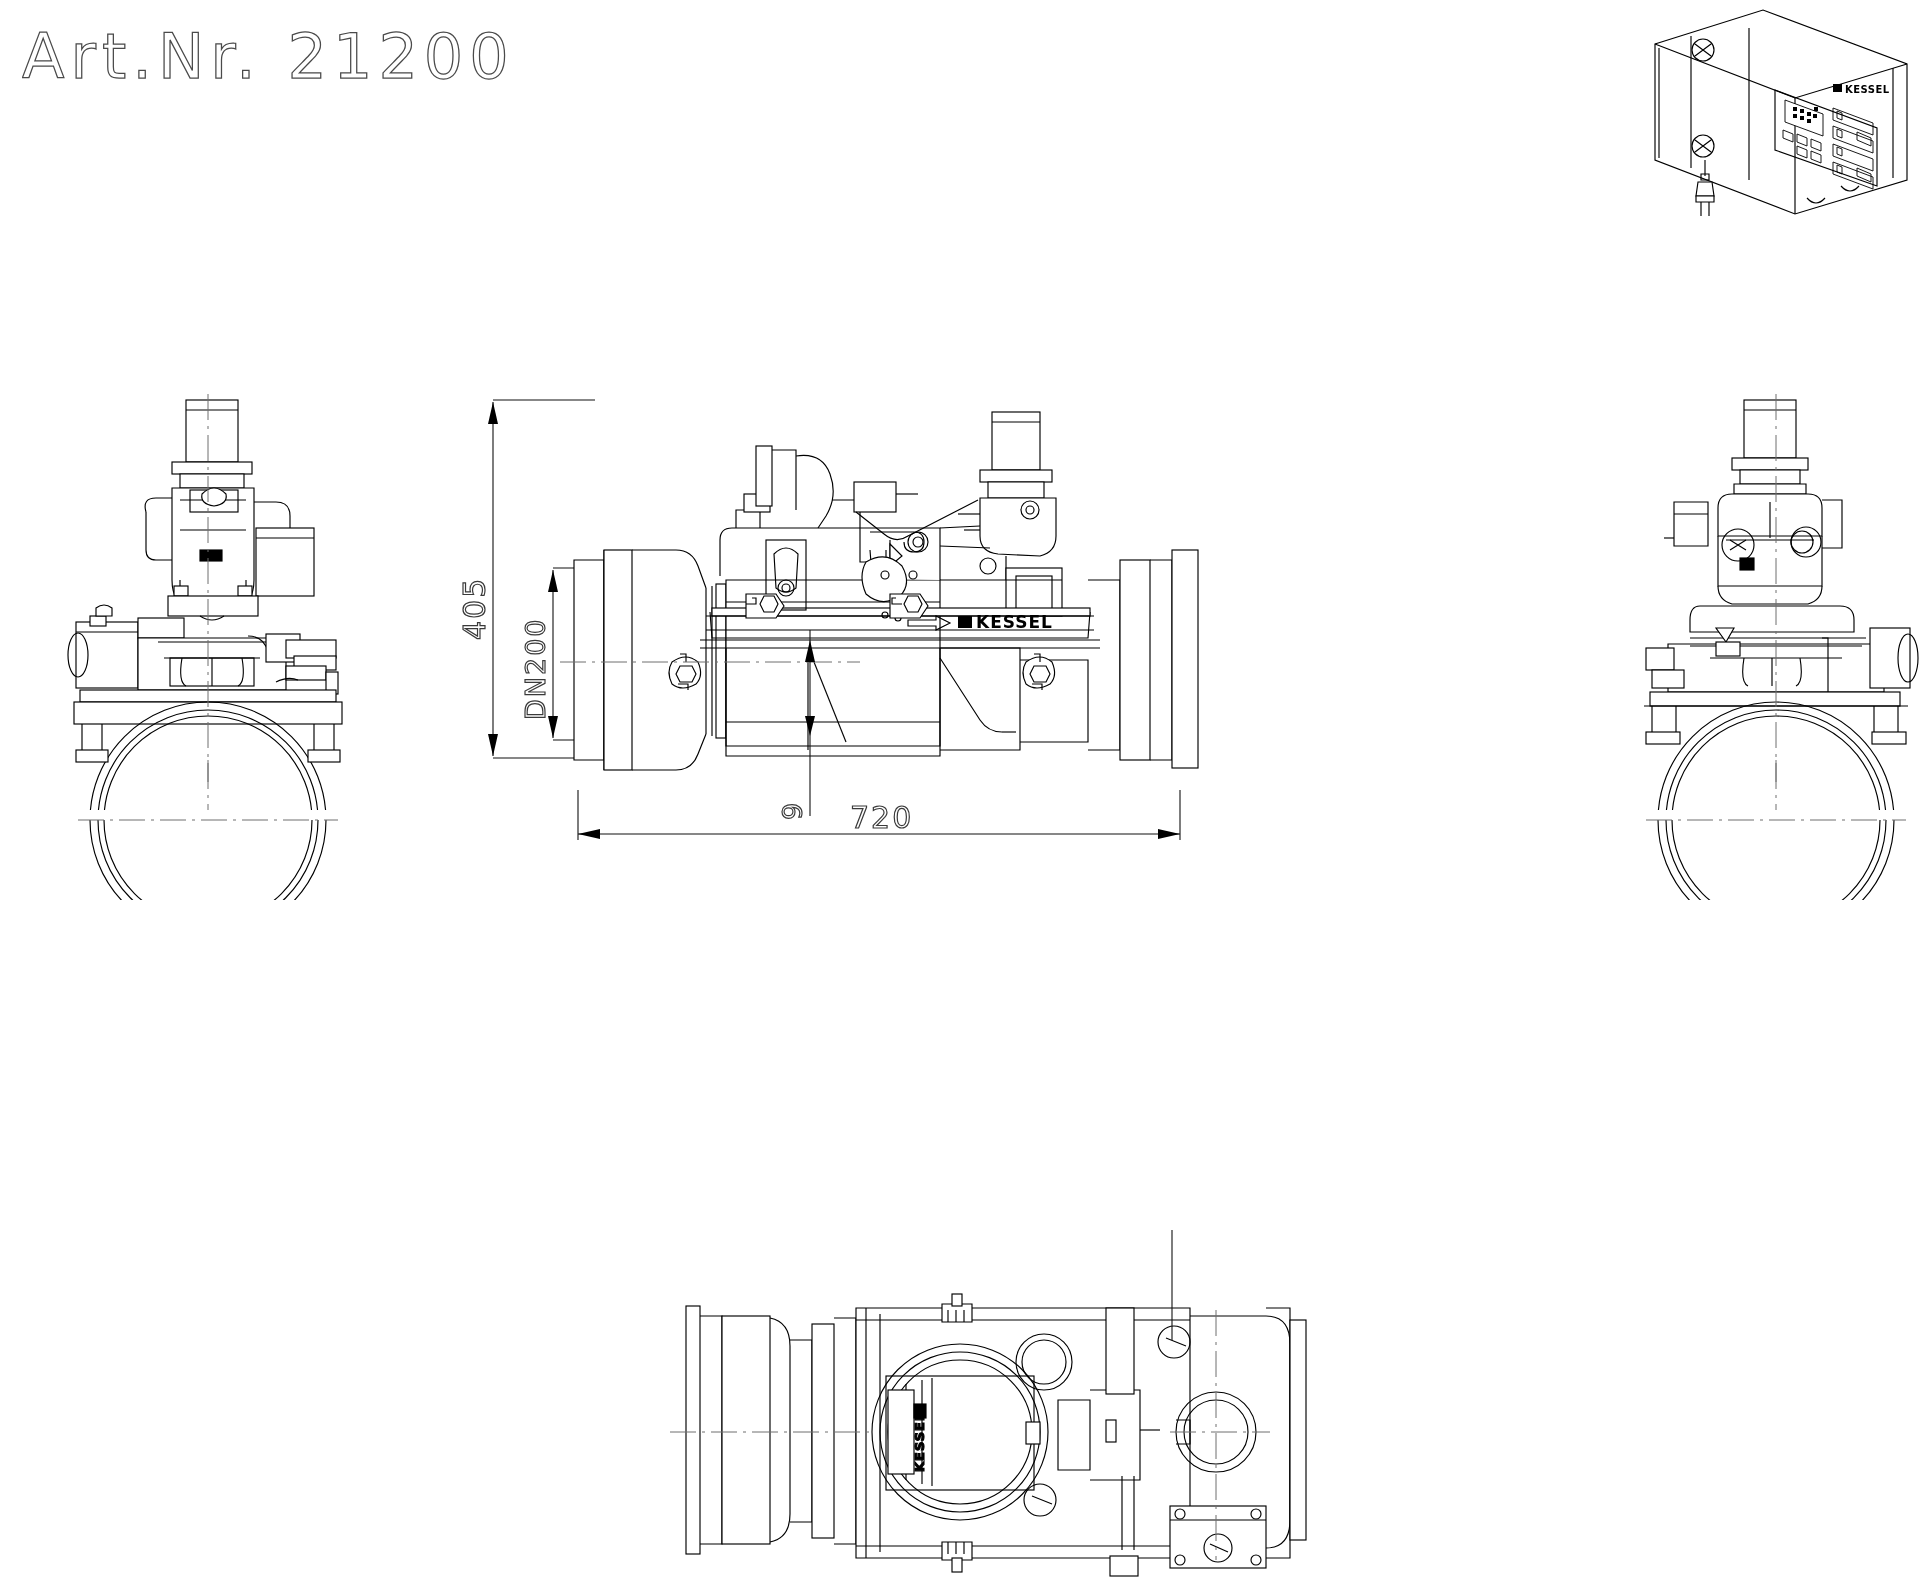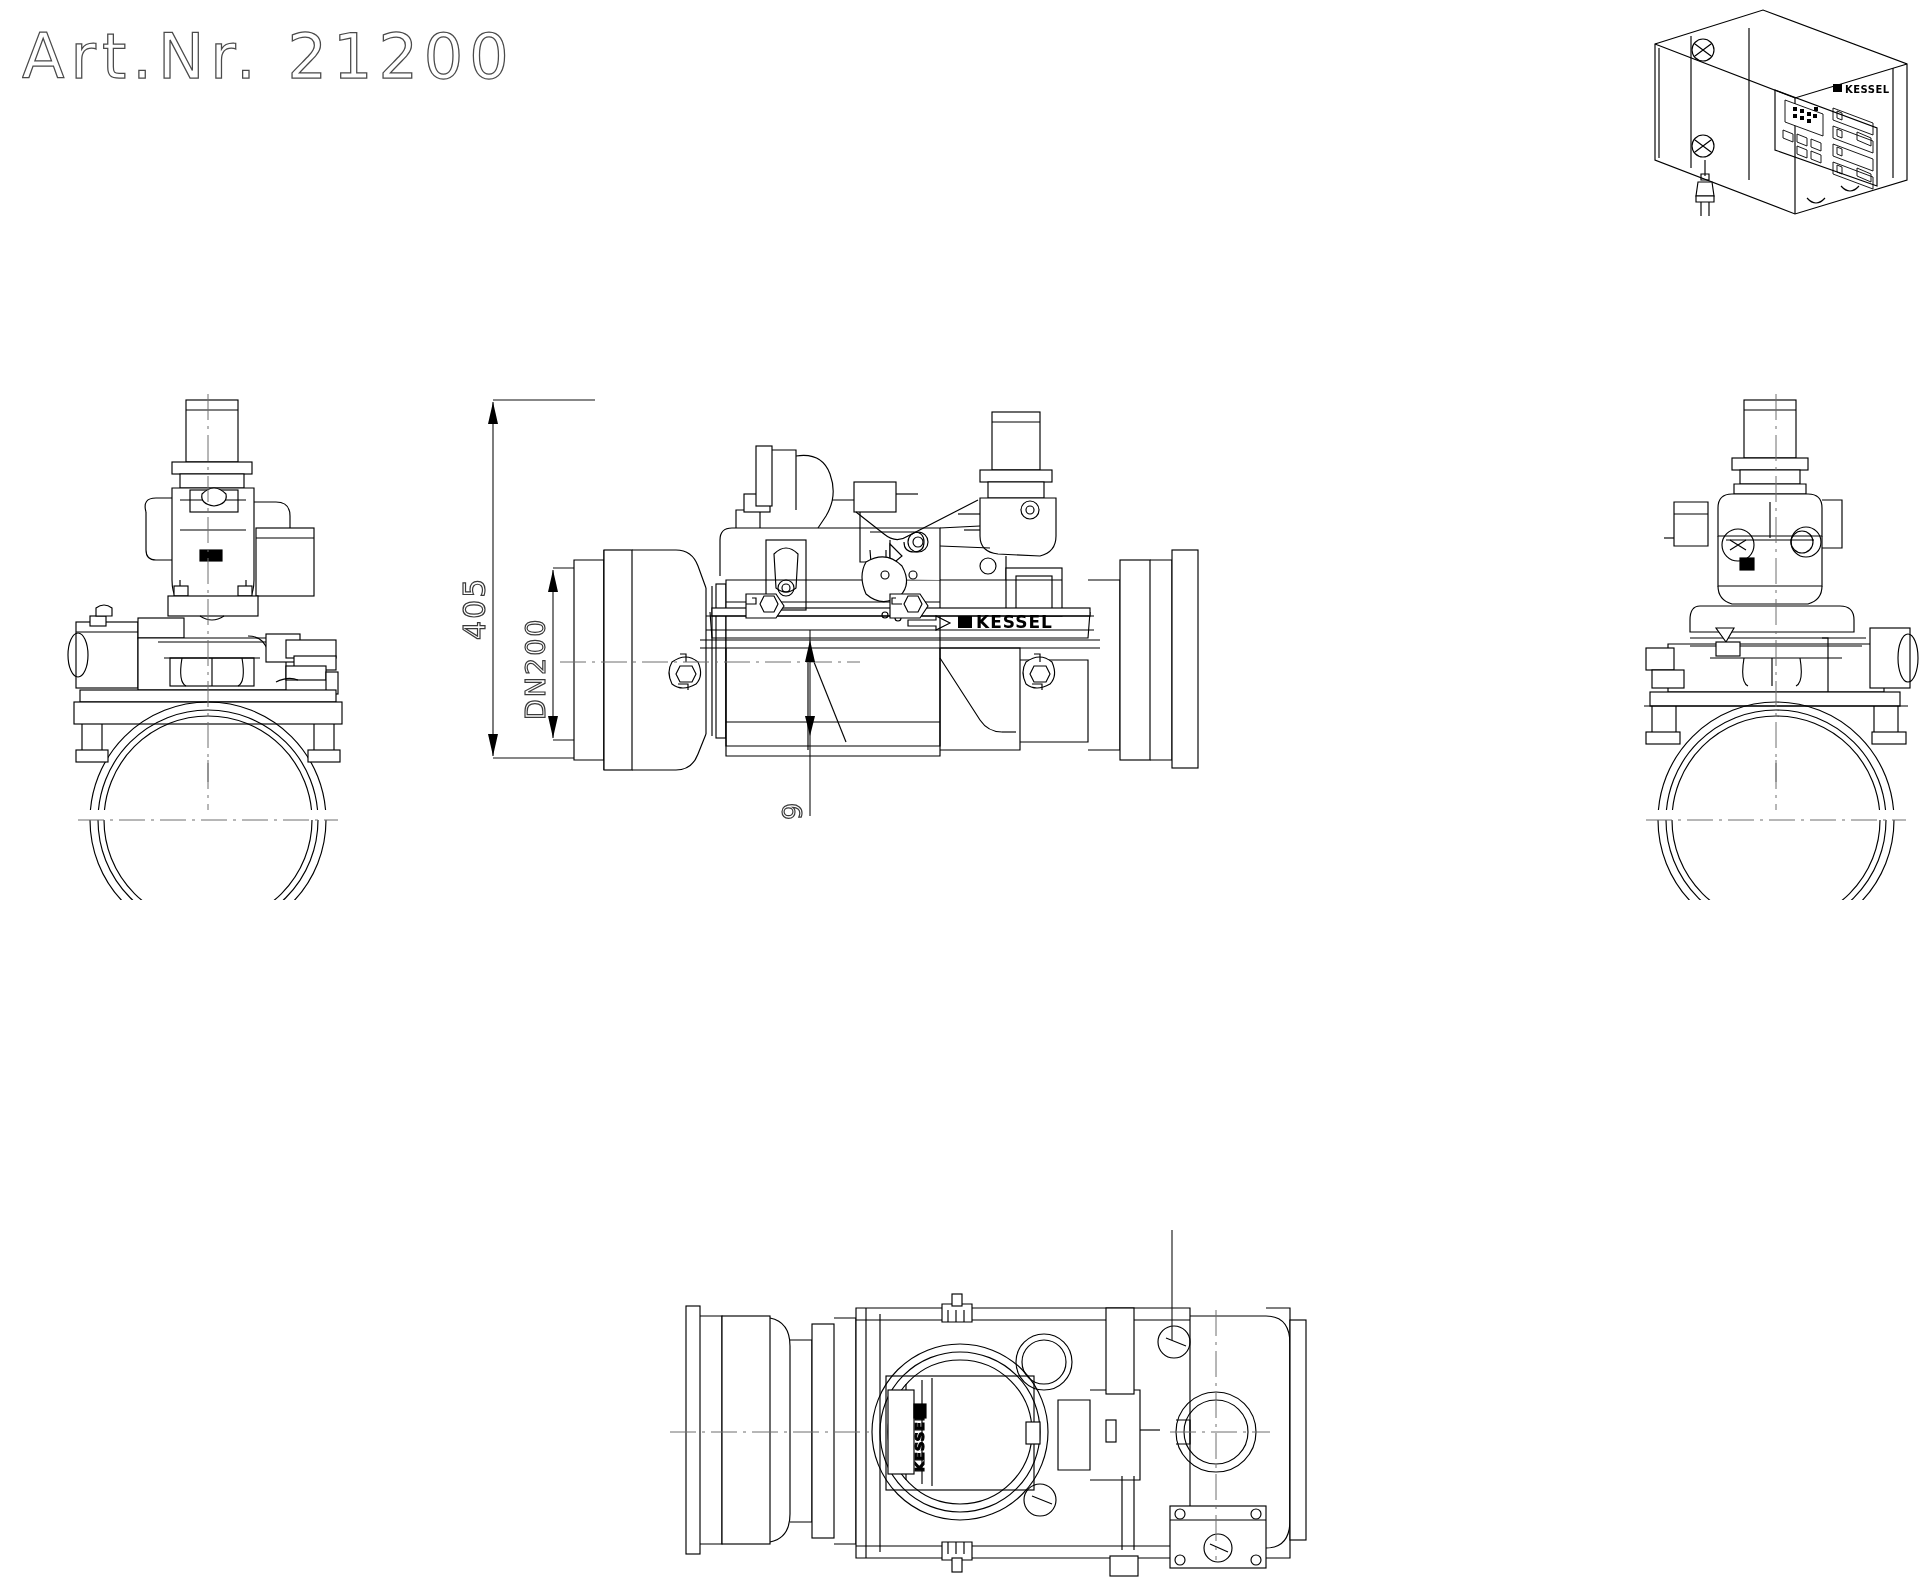--- a/index.html
+++ b/index.html
@@ -354,20 +354,32 @@
     <svg width="80" height="250" viewBox="0 0 80 250">
       <g class="dimln">
         <path d="M40 10 L40 196"></path>
         <polygon class="fillblk" points="40,20 35,42 45,42"></polygon>
         <polygon class="fillblk" points="40,116 35,96 45,96"></polygon>
       </g>
       <text class="dimtxt small" transform="translate(32,200) rotate(-90)">9</text>
     </svg>
   </div>
 
+  <div class="abs" style="left:560px;top:790px;">
+    <svg width="680" height="70" viewBox="0 0 680 70">
+      <g class="dimln">
+        <path d="M18 44 L620 44"></path>
+        <polygon class="fillblk" points="18,44 40,39 40,49"></polygon>
+        <polygon class="fillblk" points="620,44 598,39 598,49"></polygon>
+        <path d="M18 0 L18 50"></path>
+        <path d="M620 0 L620 50"></path>
+      </g>
+      <text class="dimtxt" x="290" y="38">720</text>
+    </svg>
+  </div>
 
   <div class="abs" style="left:1630px;top:390px;">
     <svg width="300" height="420" viewBox="0 0 300 420">
       <g class="ln">
 
         <rect x="114" y="10" width="52" height="58" class="white"></rect>
         <path d="M114 20 L166 20"></path>
         <rect x="102" y="68" width="76" height="12" class="white"></rect>
         <path d="M110 80 L170 80 L170 94 L110 94 Z" class="white"></path>
         <path d="M104 94 L176 94 L176 104 L104 104 Z" class="white"></path>

